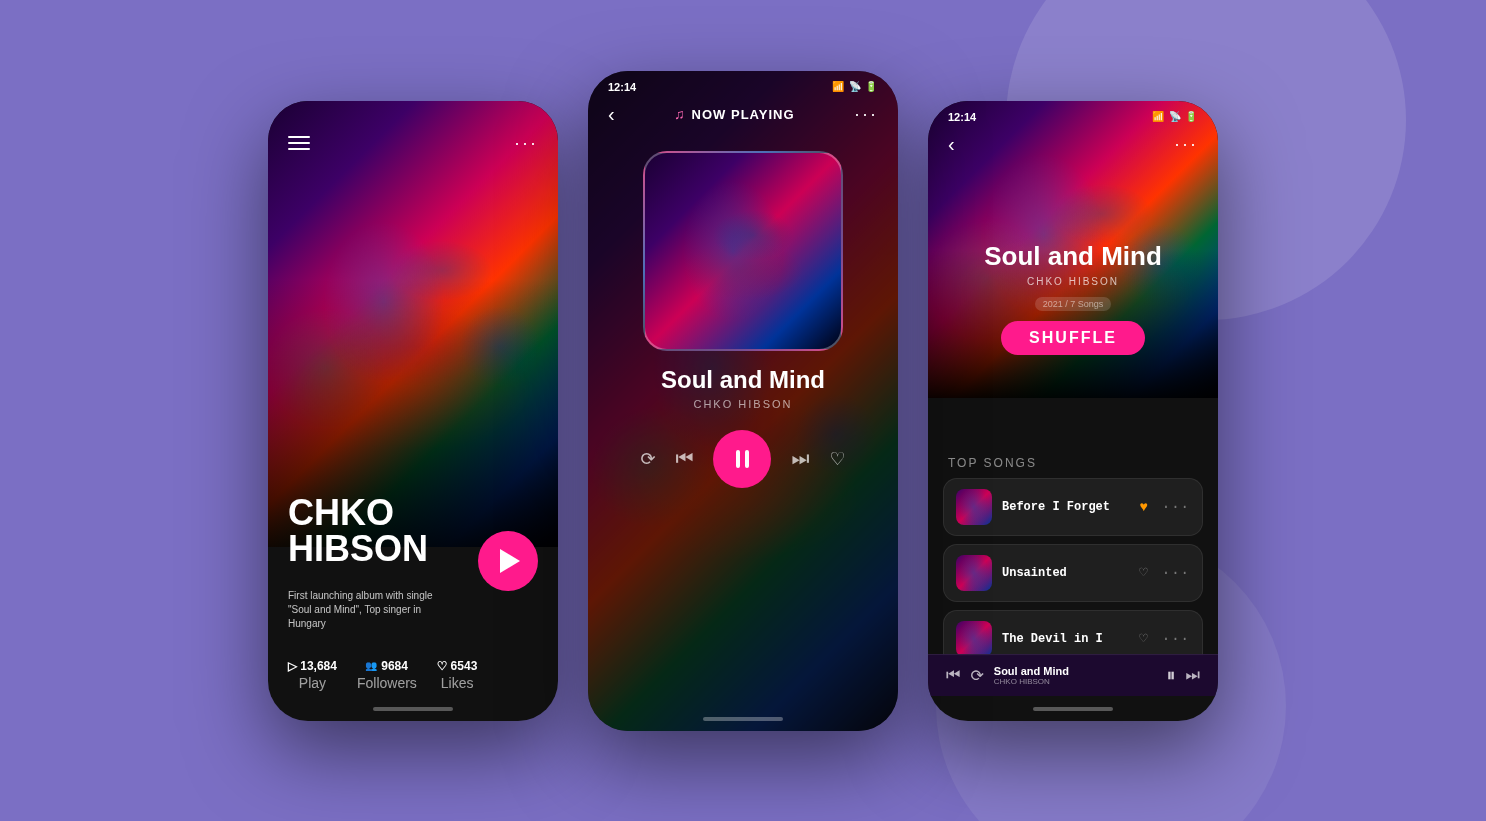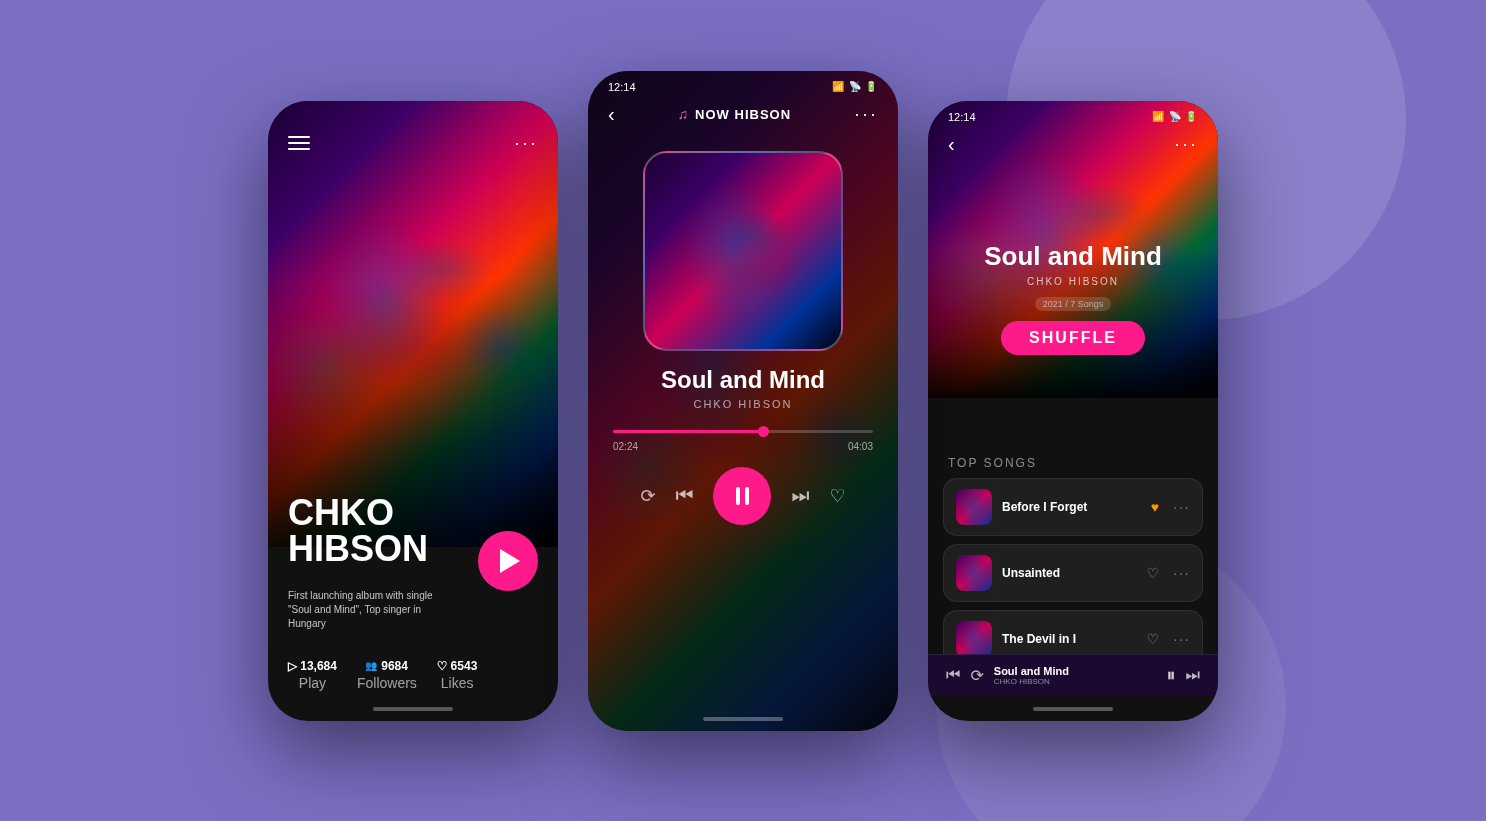--- a/index.html
+++ b/index.html
@@ -62,21 +62,21 @@
       border-radius: 40px;
     }
 
     
     .status-bar {
       display: flex;
       justify-content: space-between;
       padding: 10px 20px 5px;
       font-size: 11px;
       color: #fff;
-      font-weight: 400;
+      font-weight: 700;
       flex-shrink: 0;
     }
     .status-icons {
       display: flex;
       gap: 4px;
       align-items: center;
     }
 
     
     .home-bar {
@@ -442,20 +442,21 @@
     }
     .song-row {
       display: flex;
       align-items: center;
       background: rgba(255,255,255,0.06);
       border-radius: 14px;
       padding: 10px 12px;
       margin-bottom: 8px;
       gap: 10px;
       border: 1px solid rgba(255,255,255,0.08);
+      font-family: Liberation Mono, monospace;
     }
     .song-thumb {
       width: 36px;
       height: 36px;
       border-radius: 8px;
       background: linear-gradient(135deg, #3d0066, #cc0055, #003399);
       flex-shrink: 0;
       position: relative;
       overflow: hidden;
     }
@@ -584,43 +585,32 @@
             <span style="font-size:10px">📶</span>
             <span style="font-size:10px">📡</span>
             <span style="font-size:10px">🔋</span>
           </div>
         </div>
 
         <div class="top-nav2">
           <div class="back-arrow">‹</div>
           <div class="now-playing-title">
             <span class="music-note">♫</span>
-            <span>NOW HIBSON</span>
+            <span>NOW PLAYING</span>
           </div>
           <div class="dots-menu">···</div>
         </div>
 
         <div class="album-art-card">
           <div class="face-overlay2"></div>
         </div>
 
         <div class="song-title-large">Soul and Mind</div>
         <div class="song-artist-sub">CHKO HIBSON</div>
 
-        <div class="progress-section">
-          <div class="progress-bar-wrap">
-            <div class="progress-fill" style="width: 58%">
-              <div class="progress-dot"></div>
-            </div>
-          </div>
-          <div class="progress-times">
-            <span>02:24</span>
-            <span>04:03</span>
-          </div>
-        </div>
 
         <div class="controls-row">
           <span class="ctrl-icon">⟳</span>
           <span class="ctrl-prev">⏮</span>
           <div class="play-pause-btn">
             <div class="pause-icon">
               <div class="pause-bar"></div>
               <div class="pause-bar"></div>
             </div>
           </div>

